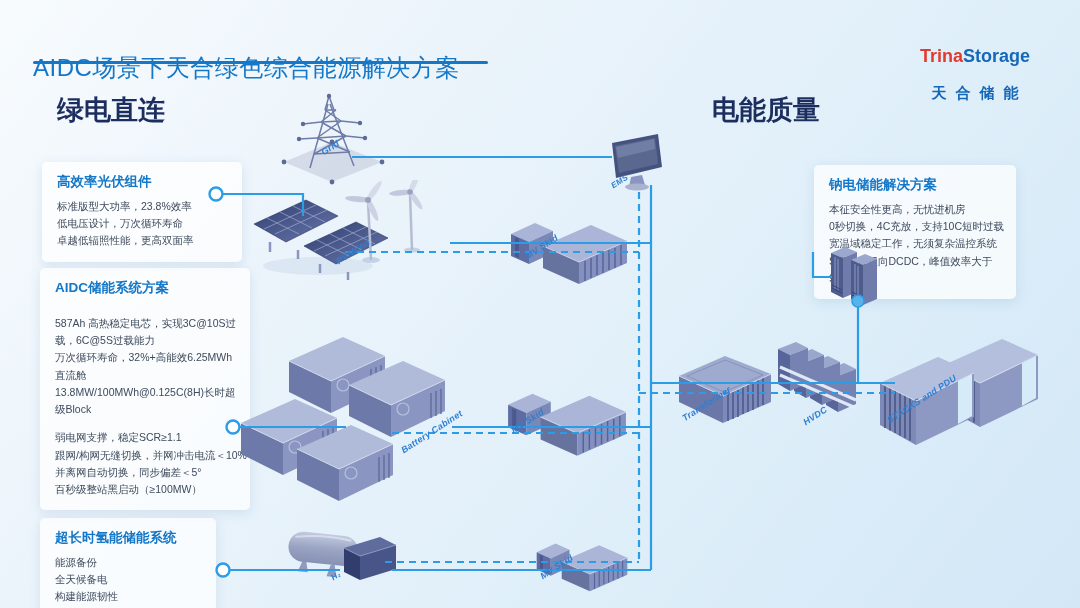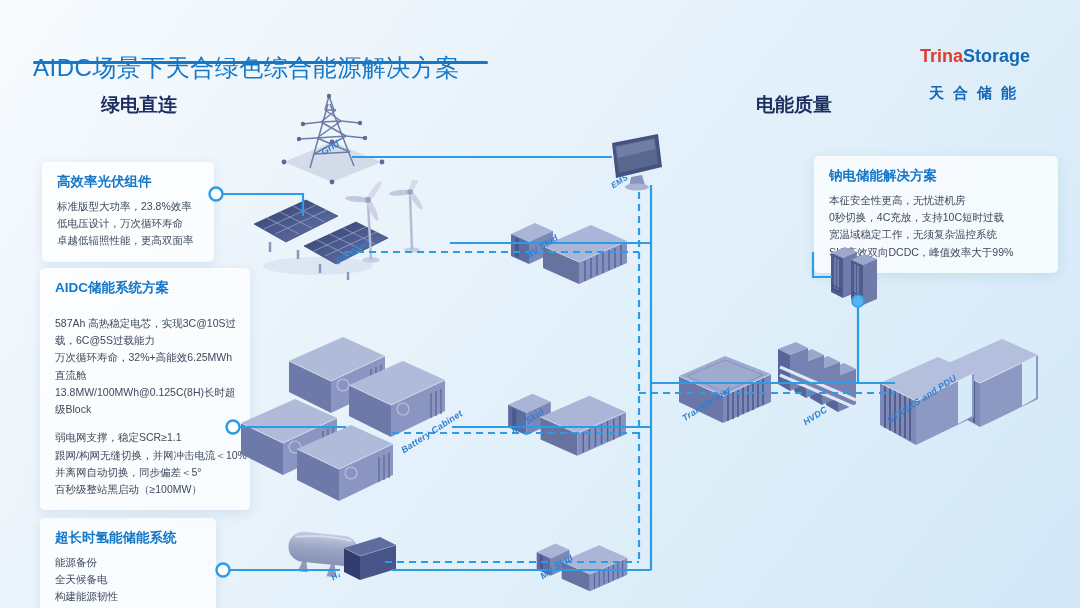--- a/index.html
+++ b/index.html
@@ -4,39 +4,39 @@
 <style>
   * { margin:0; padding:0; box-sizing:border-box; }
   html,body { width:1080px; height:608px; }
   body { font-family:"Liberation Sans","DejaVu Sans",sans-serif; overflow:hidden; }
   .stage { position:relative; width:1080px; height:608px; overflow:hidden;
            background:linear-gradient(128deg,#f7fbfe 0%,#ecf4fb 30%,#ddeef9 70%,#d3e7f7 100%); }
   .page-title { position:absolute; left:33px; top:32px; font-size:24px; font-weight:normal;
                 color:#1477c8; letter-spacing:.5px; z-index:8;margin-top:20px; }
   .title-underline { position:absolute; left:33px; top:61px; width:455px; height:3px;
                      background:#1477c8; border-radius:2px; z-index:8; }
-  .logo { position:absolute; right:50px; top:47px; z-index:8; }
+  .logo { position:absolute; right:50px; top:47px; text-align:center; z-index:8; }
   .logo-main { font-size:18px; font-weight:bold; line-height:1; }
   .logo-trina { color:#e23a2e; }
   .logo-storage { color:#1568b8; }
   .logo-sub { margin-top:19px; font-size:15px; color:#1568b8; font-weight:bold;
               letter-spacing:9px; padding-left:9px; }
-  .section-h { position:absolute; font-size:19px; font-weight:bold; color:#1c2d5f; z-index:8;margin-left:44px; }
+  .section-h { position:absolute; font-size:27px; font-weight:bold; color:#1c2d5f; z-index:8; }
   .sec-left { left:57px; top:92px; }
   .sec-right { left:712px; top:92px; }
   .info-box { position:absolute; background:rgba(255,255,255,.72); border-radius:5px;
               box-shadow:0 3px 12px rgba(110,150,190,.20); padding:11px 10px 12px 15px; z-index:2; }
   .info-box h3 { font-size:13.5px; color:#1477c8; margin-bottom:7px; font-weight:bold; }
   .info-box p { font-size:10.5px; color:#3e4a5c; line-height:1.64; }
   .spacer { height:11px; }
   .nowrap { white-space:nowrap; }
-  .box-pv { left:42px; top:162px; width:172px; }
+  .box-pv { left:42px; top:162px; width:200px; }
   .box-aidc { left:40px; top:268px; width:210px; }
   .box-h2 { left:40px; top:518px; width:176px; }
-  .box-na { left:814px; top:156px; width:244px; }
+  .box-na { left:814px; top:165px; width:202px; }
   .unit { position:absolute; z-index:3; }
   .lines { position:absolute; left:0; top:0; z-index:5; }
   .dlabel { position:absolute; color:#2e7fd2; font-size:9px; font-weight:bold; font-style:italic;
             transform:rotate(-33deg); transform-origin:left center; white-space:nowrap;
             letter-spacing:.3px; z-index:6; }
   .dlabel.small { font-size:8px; }
 </style>
 </head>
 <body>
 

